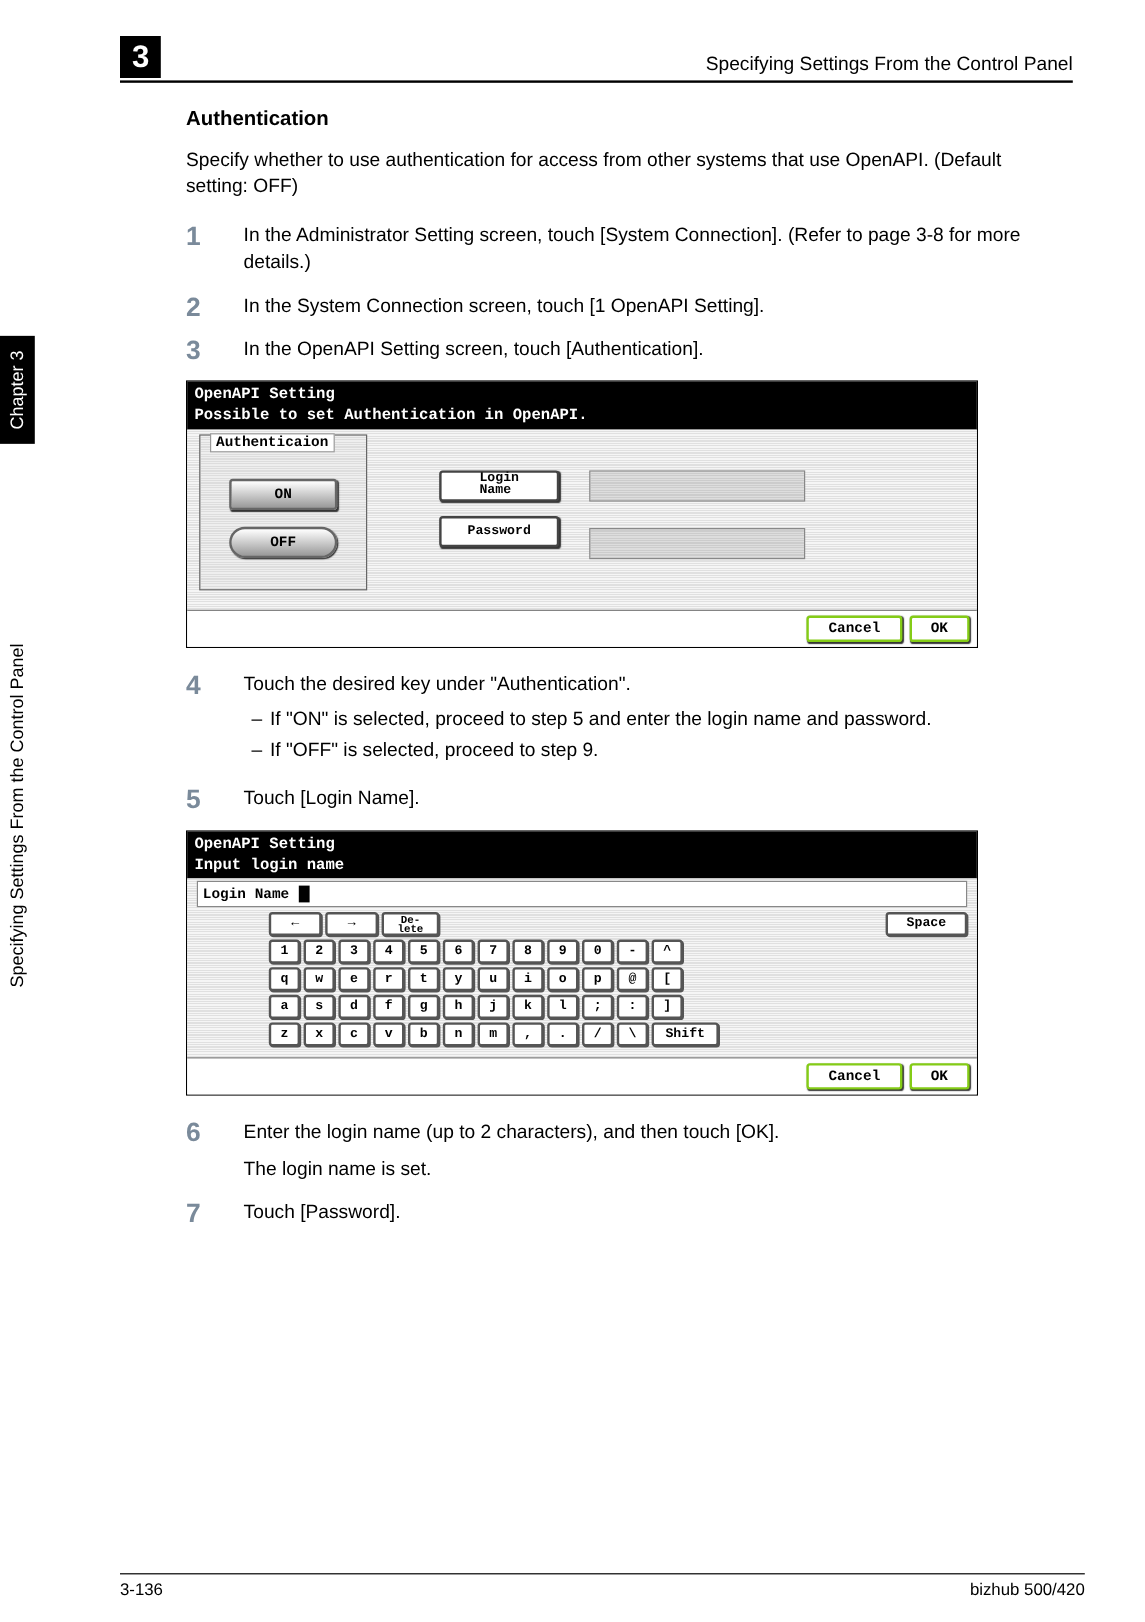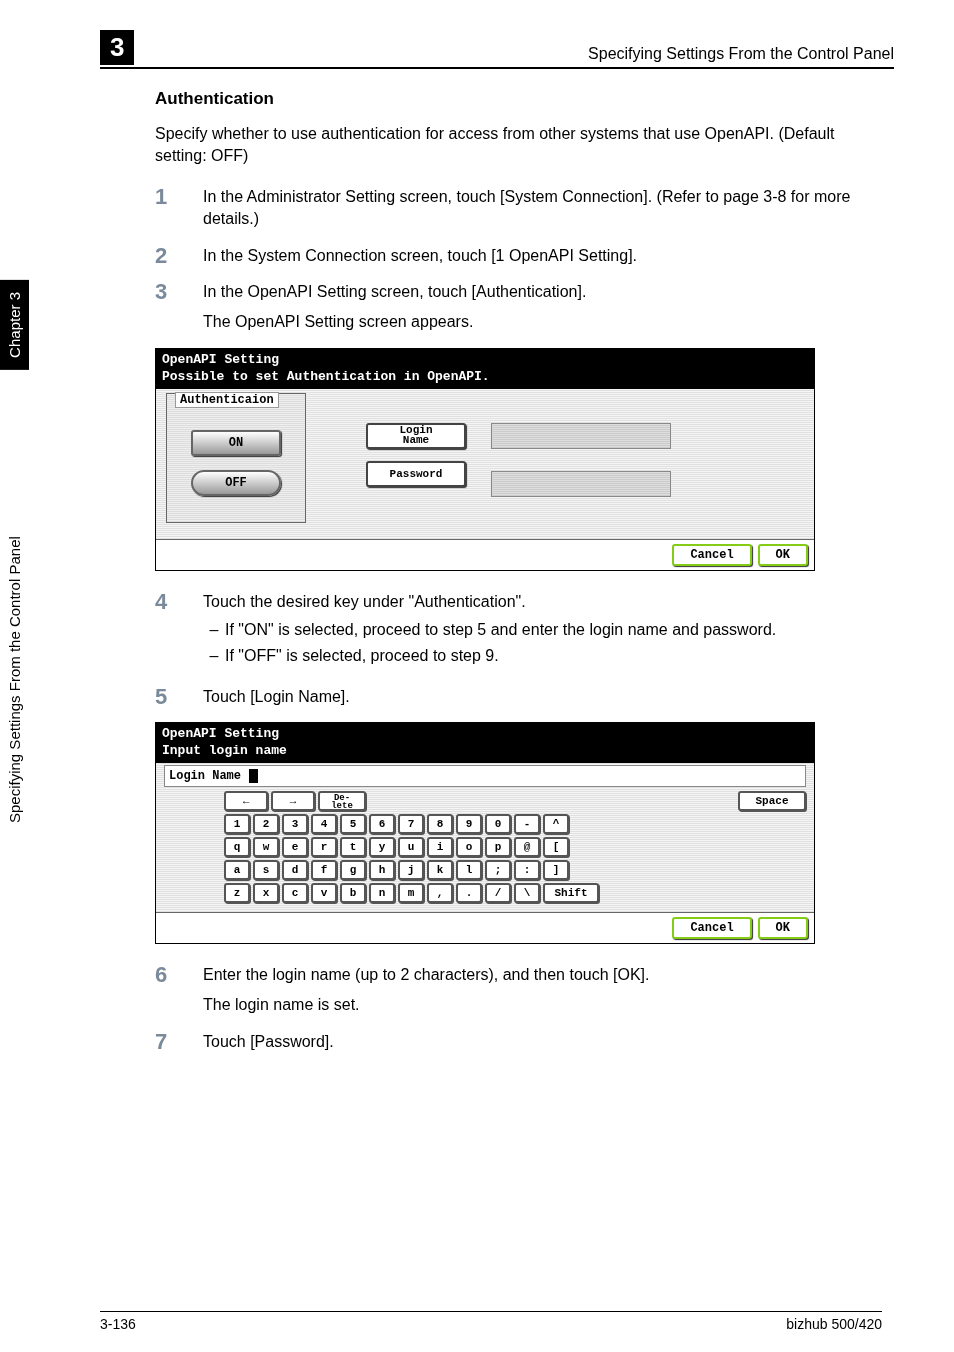--- a/index.html
+++ b/index.html
@@ -177,21 +177,20 @@
     .auth-btn.off { margin-top: 14px; border-radius: 13px; }
     .field-btn {
       position: absolute;
       width: 100px;
       height: 26px;
       border: 2px solid #444;
       background: #fff;
       font-family: "Courier New", monospace;
       font-size: 11px;
       font-weight: bold;
-      text-align: center;
       border-radius: 3px;
       box-shadow: 1px 1px 1px #333;
       display: flex;
       align-items: center;
       justify-content: center;
     }
     .field-login { left: 210px; top: 34px; line-height: 0.9; }
     .field-password { left: 210px; top: 72px; line-height: 22px; }
     .field-value {
       position: absolute;
@@ -281,21 +280,21 @@
       padding: 0 2px;
     }
     .kbd-wide { min-width: 44px; }
     .kbd-space { min-width: 68px; }
     .kbd-shift { min-width: 56px; }
     .kbd-del { min-width: 48px; font-size: 9px; line-height: 8px; padding-top: 1px; }
     .footer {
       position: absolute;
       bottom: 20px;
       left: 100px;
-      right: 72px;
+      right: 50px;
       border-top: 1px solid #000;
       display: flex;
       justify-content: space-between;
       font-size: 14px;
       padding-top: 4px;
     }
   </style>
 </head>
 <body>
 
@@ -319,21 +318,20 @@
       <div class="step-text">In the Administrator Setting screen, touch [System Connection]. (Refer to page 3-8 for more details.)</div>
     </div>
     <div class="step">
       <div class="step-num">2</div>
       <div class="step-text">In the System Connection screen, touch [1 OpenAPI Setting].</div>
     </div>
     <div class="step">
       <div class="step-num">3</div>
       <div class="step-text">
         <div>In the OpenAPI Setting screen, touch [Authentication].</div>
-        <div style="margin-top:8px;">The OpenAPI Setting screen appears.</div>
       </div>
     </div>
   </div>
 
   <div class="screen-container">
     <div class="screen1">
       <div class="screen-header">
         <div>OpenAPI Setting</div>
         <div>Possible to set Authentication in OpenAPI.</div>
       </div>

